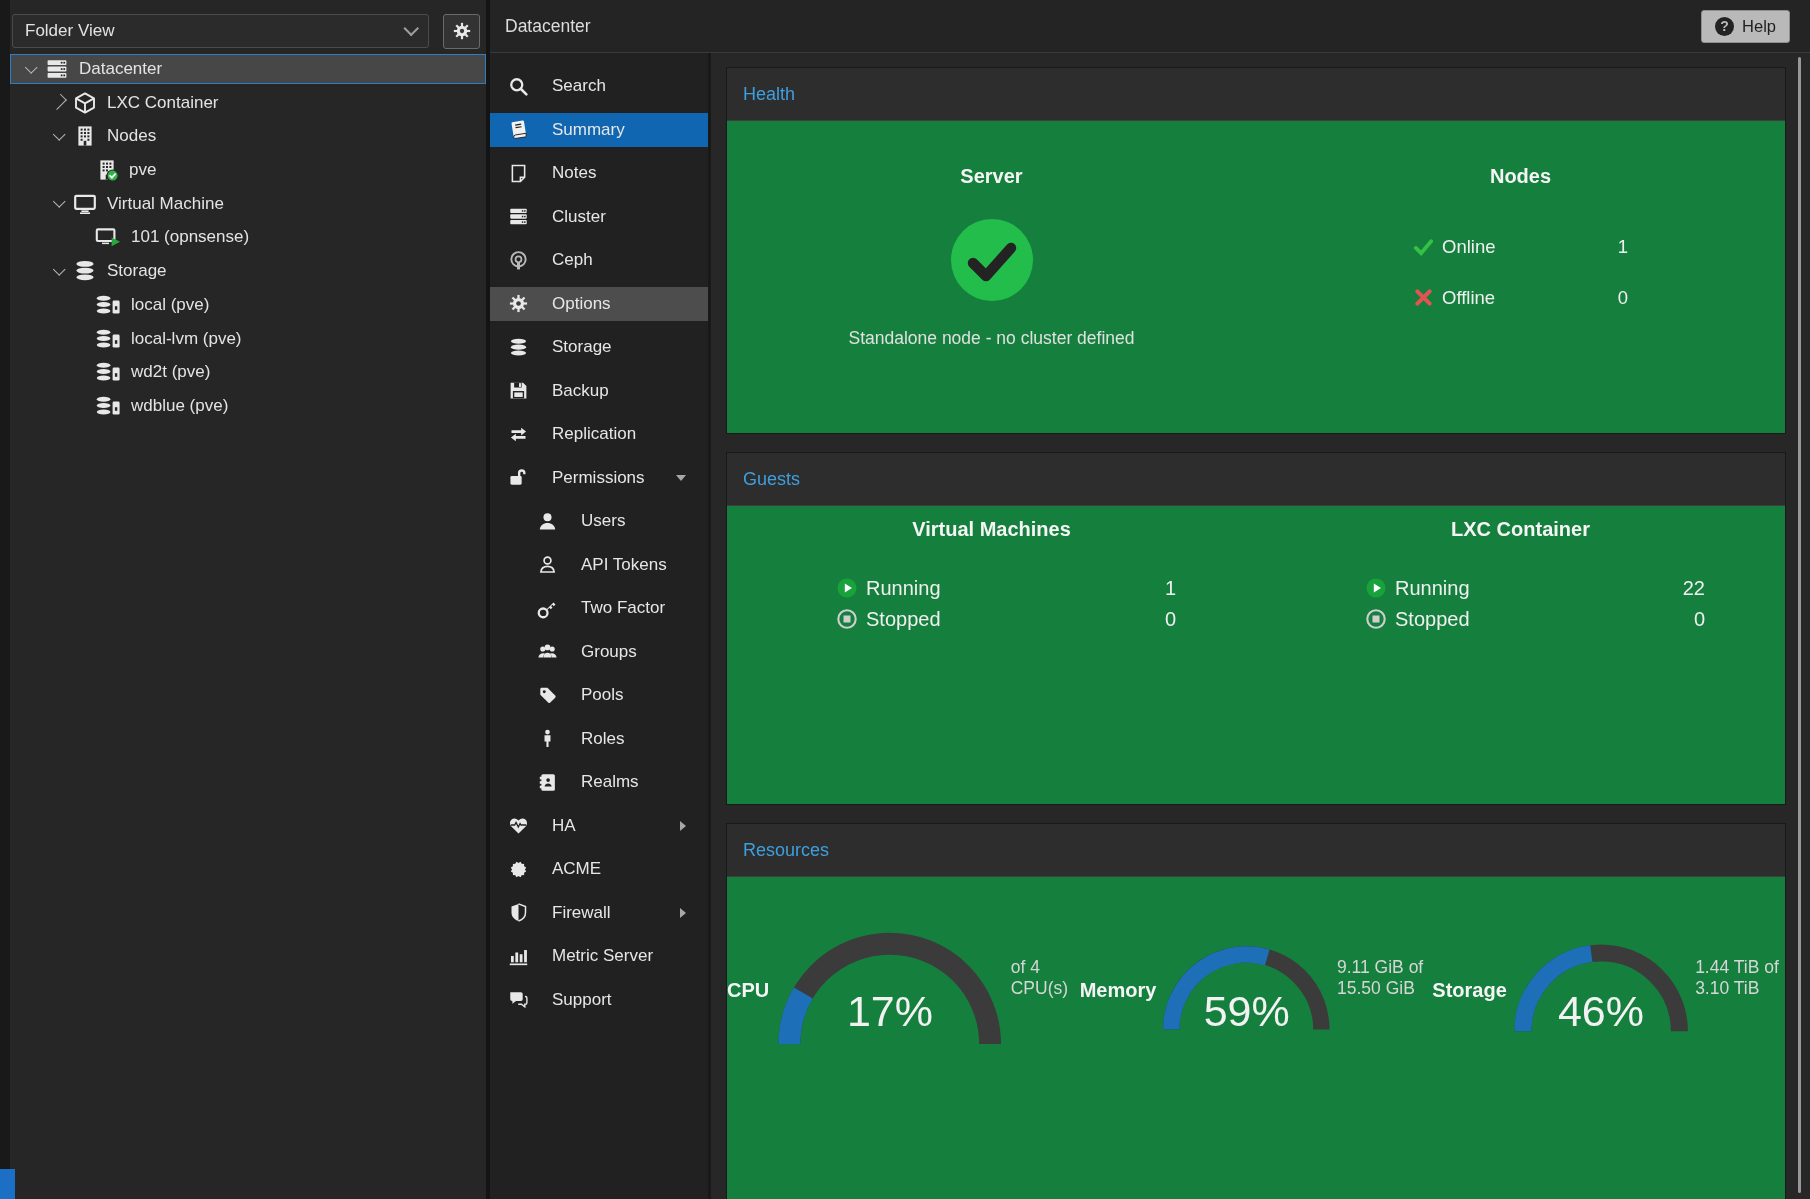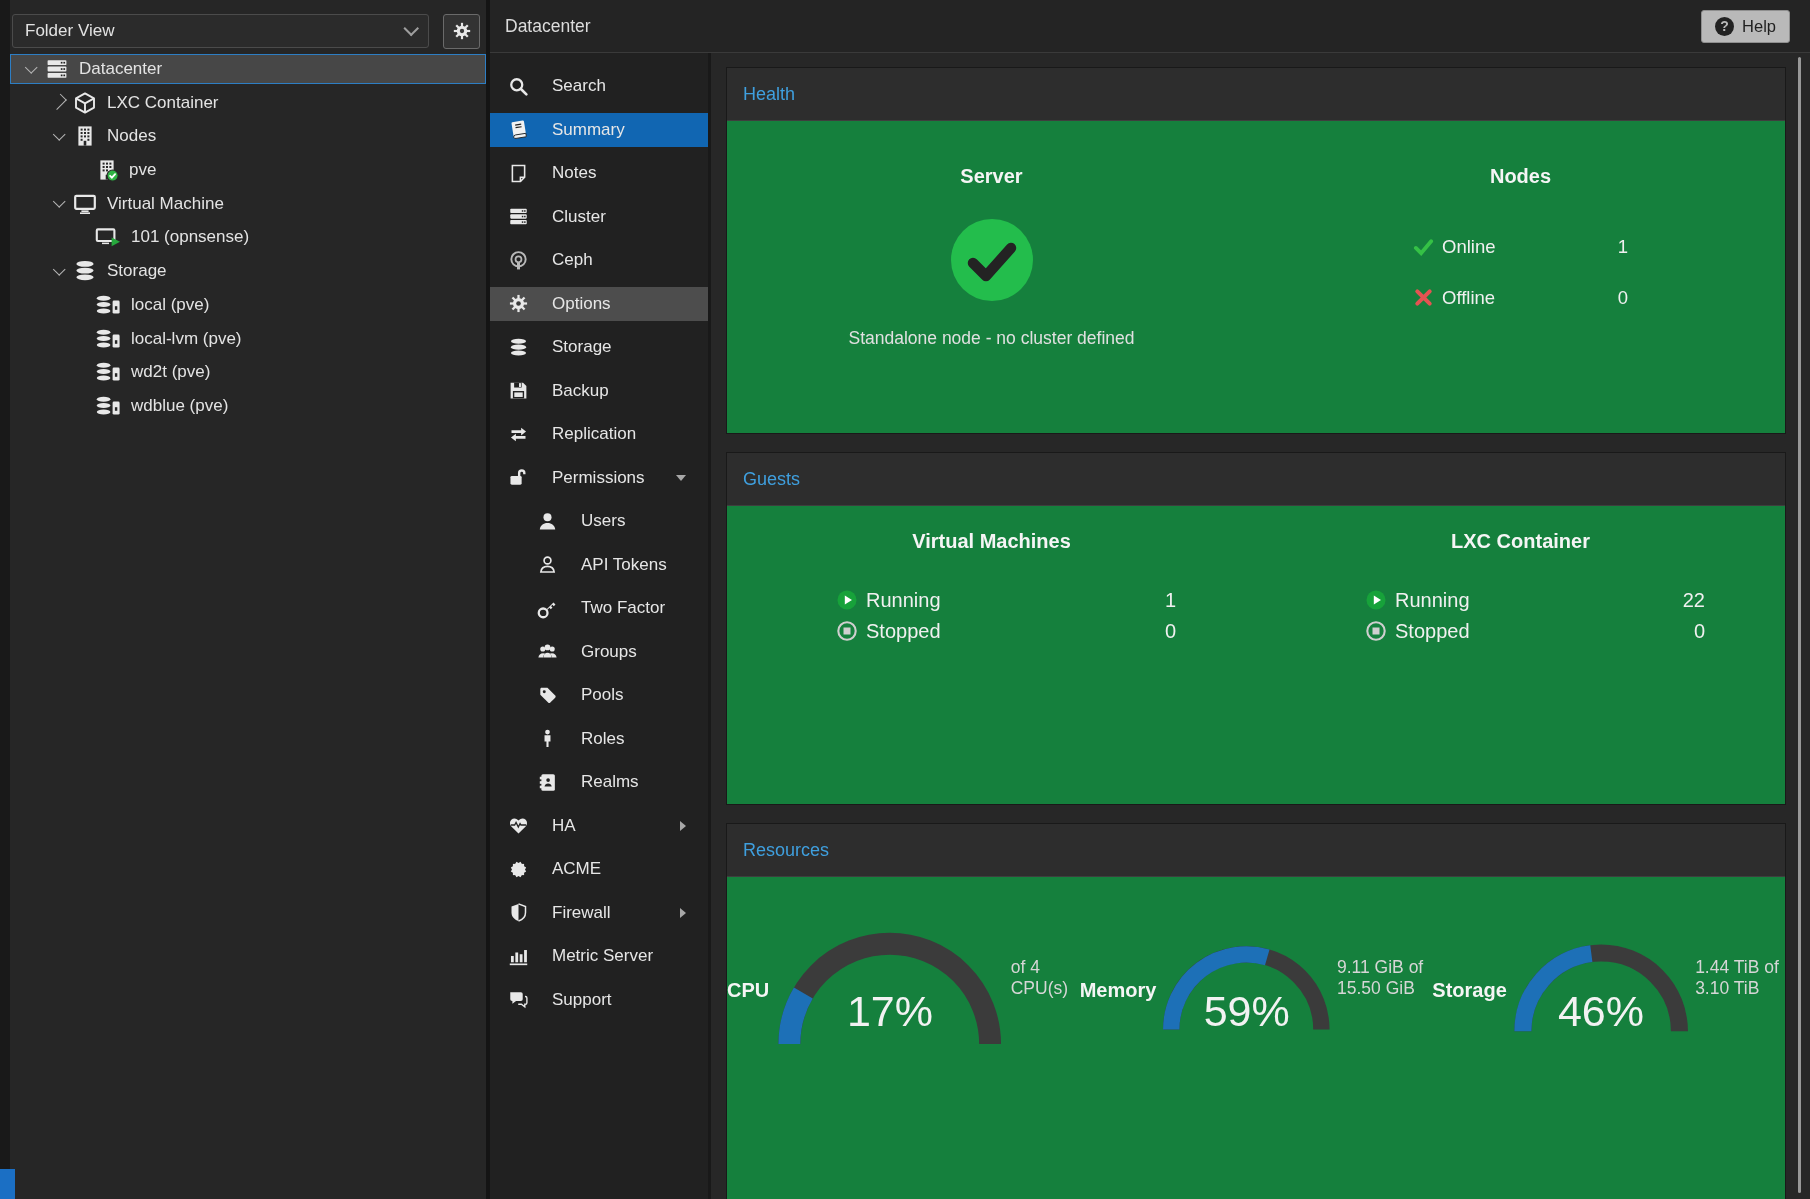--- a/index.html
+++ b/index.html
@@ -75,21 +75,21 @@
   .hcol{flex:1;display:flex;flex-direction:column;align-items:center}
   .col-heading{font-size:20px;font-weight:bold;color:#f5f5f5;margin-top:44px}
   .big-check{width:84px;height:84px;margin-top:30px}
   .status-msg{font-size:17.5px;color:#e0e0e0;margin-top:26px}
   .nodes-rows{margin-top:48px;width:215px}
   .nrow{display:flex;align-items:flex-start;height:34px;margin-bottom:17px;font-size:18.5px;color:#f0f0f0}
   .mini{width:21px;height:21px;margin-right:8px;display:block}
   .nval{margin-left:auto}
 
   .gcol{flex:1;display:flex;flex-direction:column;min-width:0}
-  .gheading{font-size:20px;font-weight:bold;color:#f5f5f5;margin-top:24px;text-align:center}
+  .gheading{font-size:20px;font-weight:bold;color:#f5f5f5;margin-top:12px;text-align:center}
   .grows{margin-top:34px;padding:0 80px 0 110px}
   .grow{display:flex;align-items:center;height:26px;margin-bottom:5px;font-size:20px;color:#f0f0f0}
   .gicon20{width:20px;height:20px;margin-right:9px;display:block}
   .gval{margin-left:auto}
 
   .rcol{flex:1;display:flex;align-items:center;min-width:0}
   .rheading{font-size:20px;font-weight:bold;margin-top:32px;color:#f5f5f5}
   .gauge{position:relative;width:320px;height:170px;margin-top:24px}
   .gauge svg{position:absolute;left:0;top:0;width:100%;height:100%}
   .gauge-pct{position:absolute;left:0;right:0;top:86px;text-align:center;font-size:43px;color:#f2f2f2}

